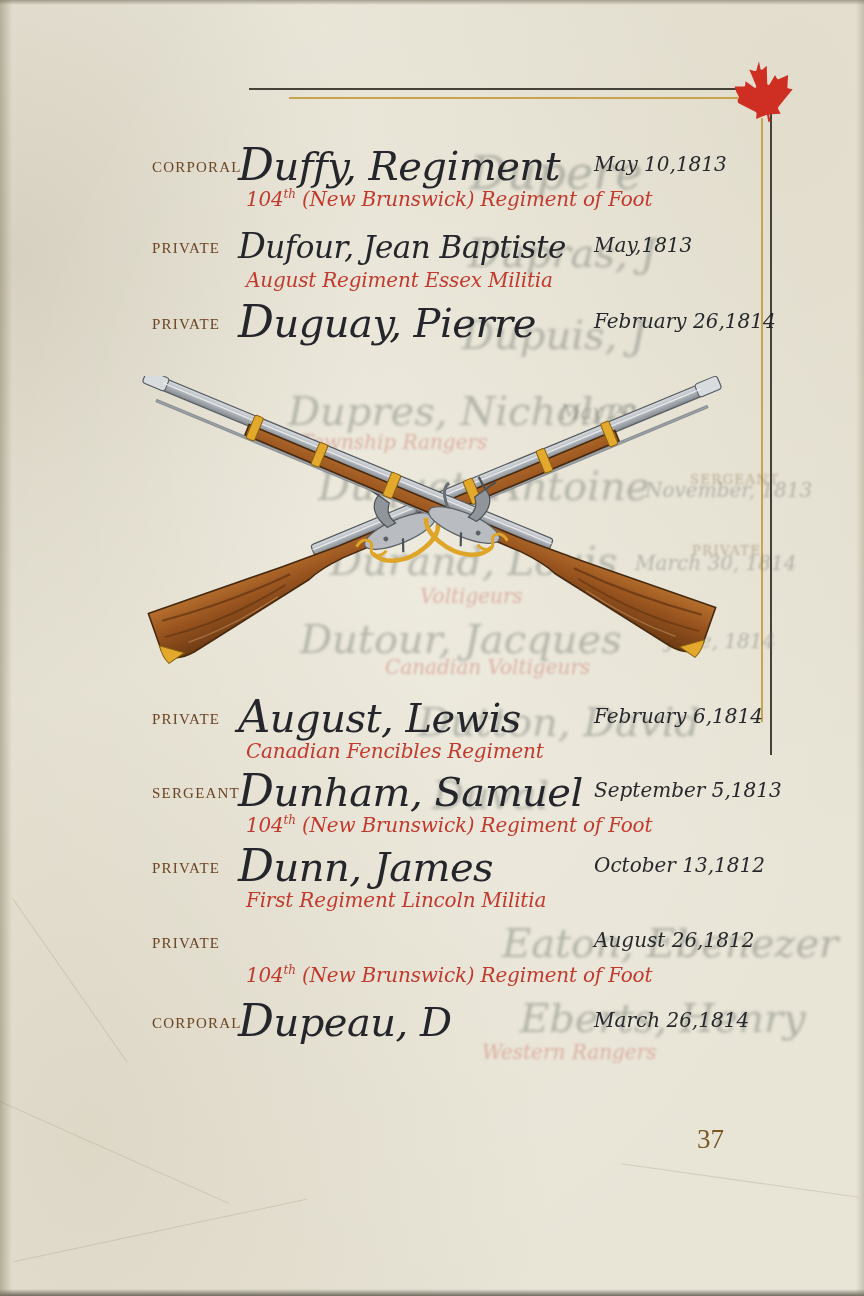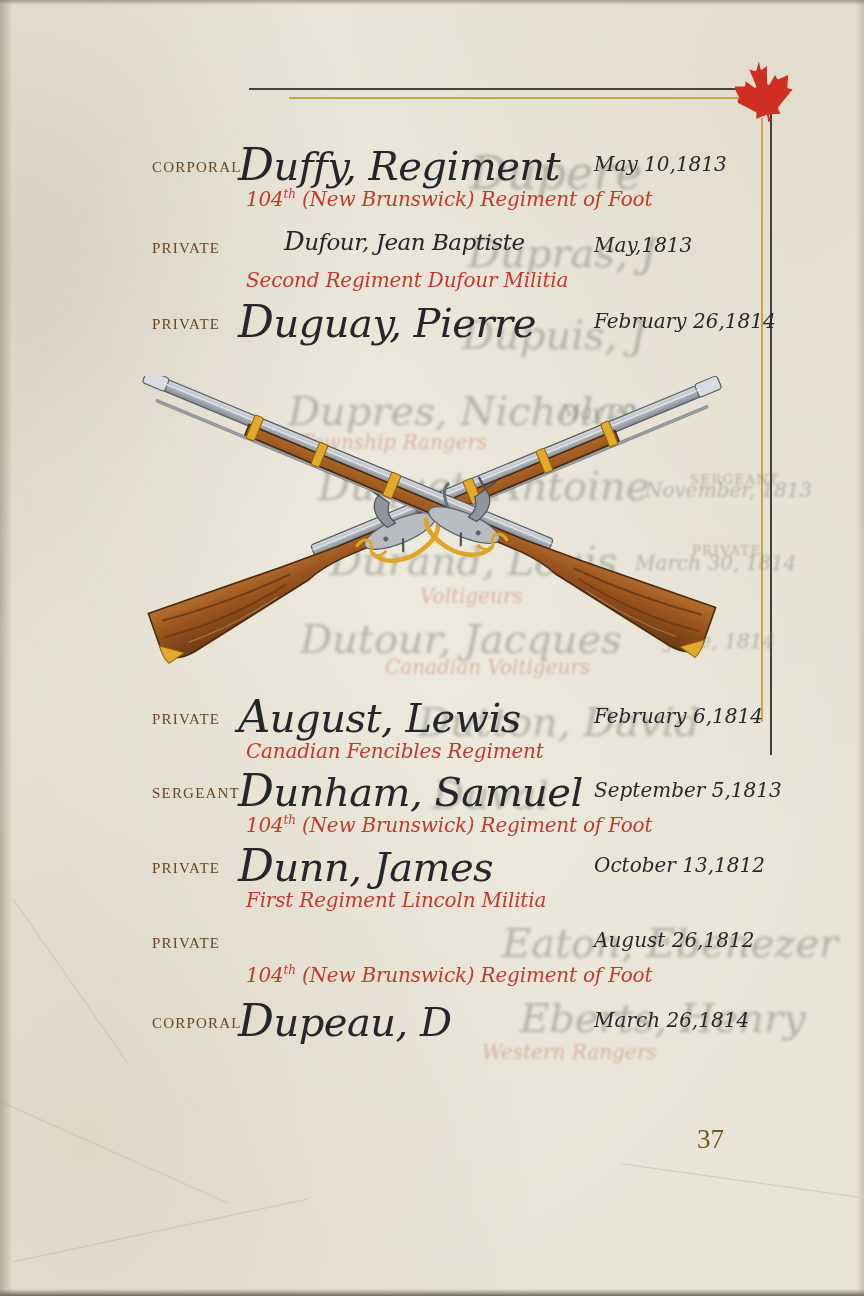--- a/index.html
+++ b/index.html
@@ -47,21 +47,21 @@
   .entry .rank{
     position:absolute;left:152px;top:19px;width:86px;
     font-family:"Liberation Serif", serif;font-size:15px;letter-spacing:1.2px;
     color:#6b4423;
   }
   .entry .name{
     position:absolute;left:238px;top:0;display:inline-block;white-space:nowrap;
     font-style:italic;font-size:40px;line-height:1.1;letter-spacing:-0.5px;color:#24262b;
   }
   .entry .name::first-letter{font-size:112%;}
-  .e2 .name{font-size:23px;top:6px;margin-left:46px;}
+  .e2 .name{font-size:31px;top:6px;}
   .entry .dates{
     position:absolute;left:594px;top:12px;width:153px;
     display:flex;justify-content:flex-start;
     font-style:italic;font-size:20px;color:#26282c;white-space:nowrap;
   }
   .entry .regiment{
     position:absolute;left:246px;top:47px;white-space:nowrap;
     font-style:italic;font-size:20px;letter-spacing:-0.2px;color:#c13a2e;
   }
   .entry .regiment sup{font-size:12px;}
@@ -175,21 +175,21 @@
       </span>
     <span class="regiment">104<sup>th</sup> (New Brunswick) Regiment of Foot</span>
   </div>
   <div class="entry e2">
     <span class="rank">PRIVATE</span>
     <span class="name">Dufour, Jean Baptiste</span>
     <span class="dates">
         <span>May,</span>
         <span>1813</span>
       </span>
-    <span class="regiment">Second Regiment Dufour Militia</span>
+    <span class="regiment">August Regiment Essex Militia</span>
   </div>
   <div class="entry e3">
     <span class="rank">PRIVATE</span>
     <span class="name">Duguay, Pierre</span>
     <span class="dates">
         <span>February 26,</span>
         <span>1814</span>
       </span>
   </div>
   <div class="entry e4">

